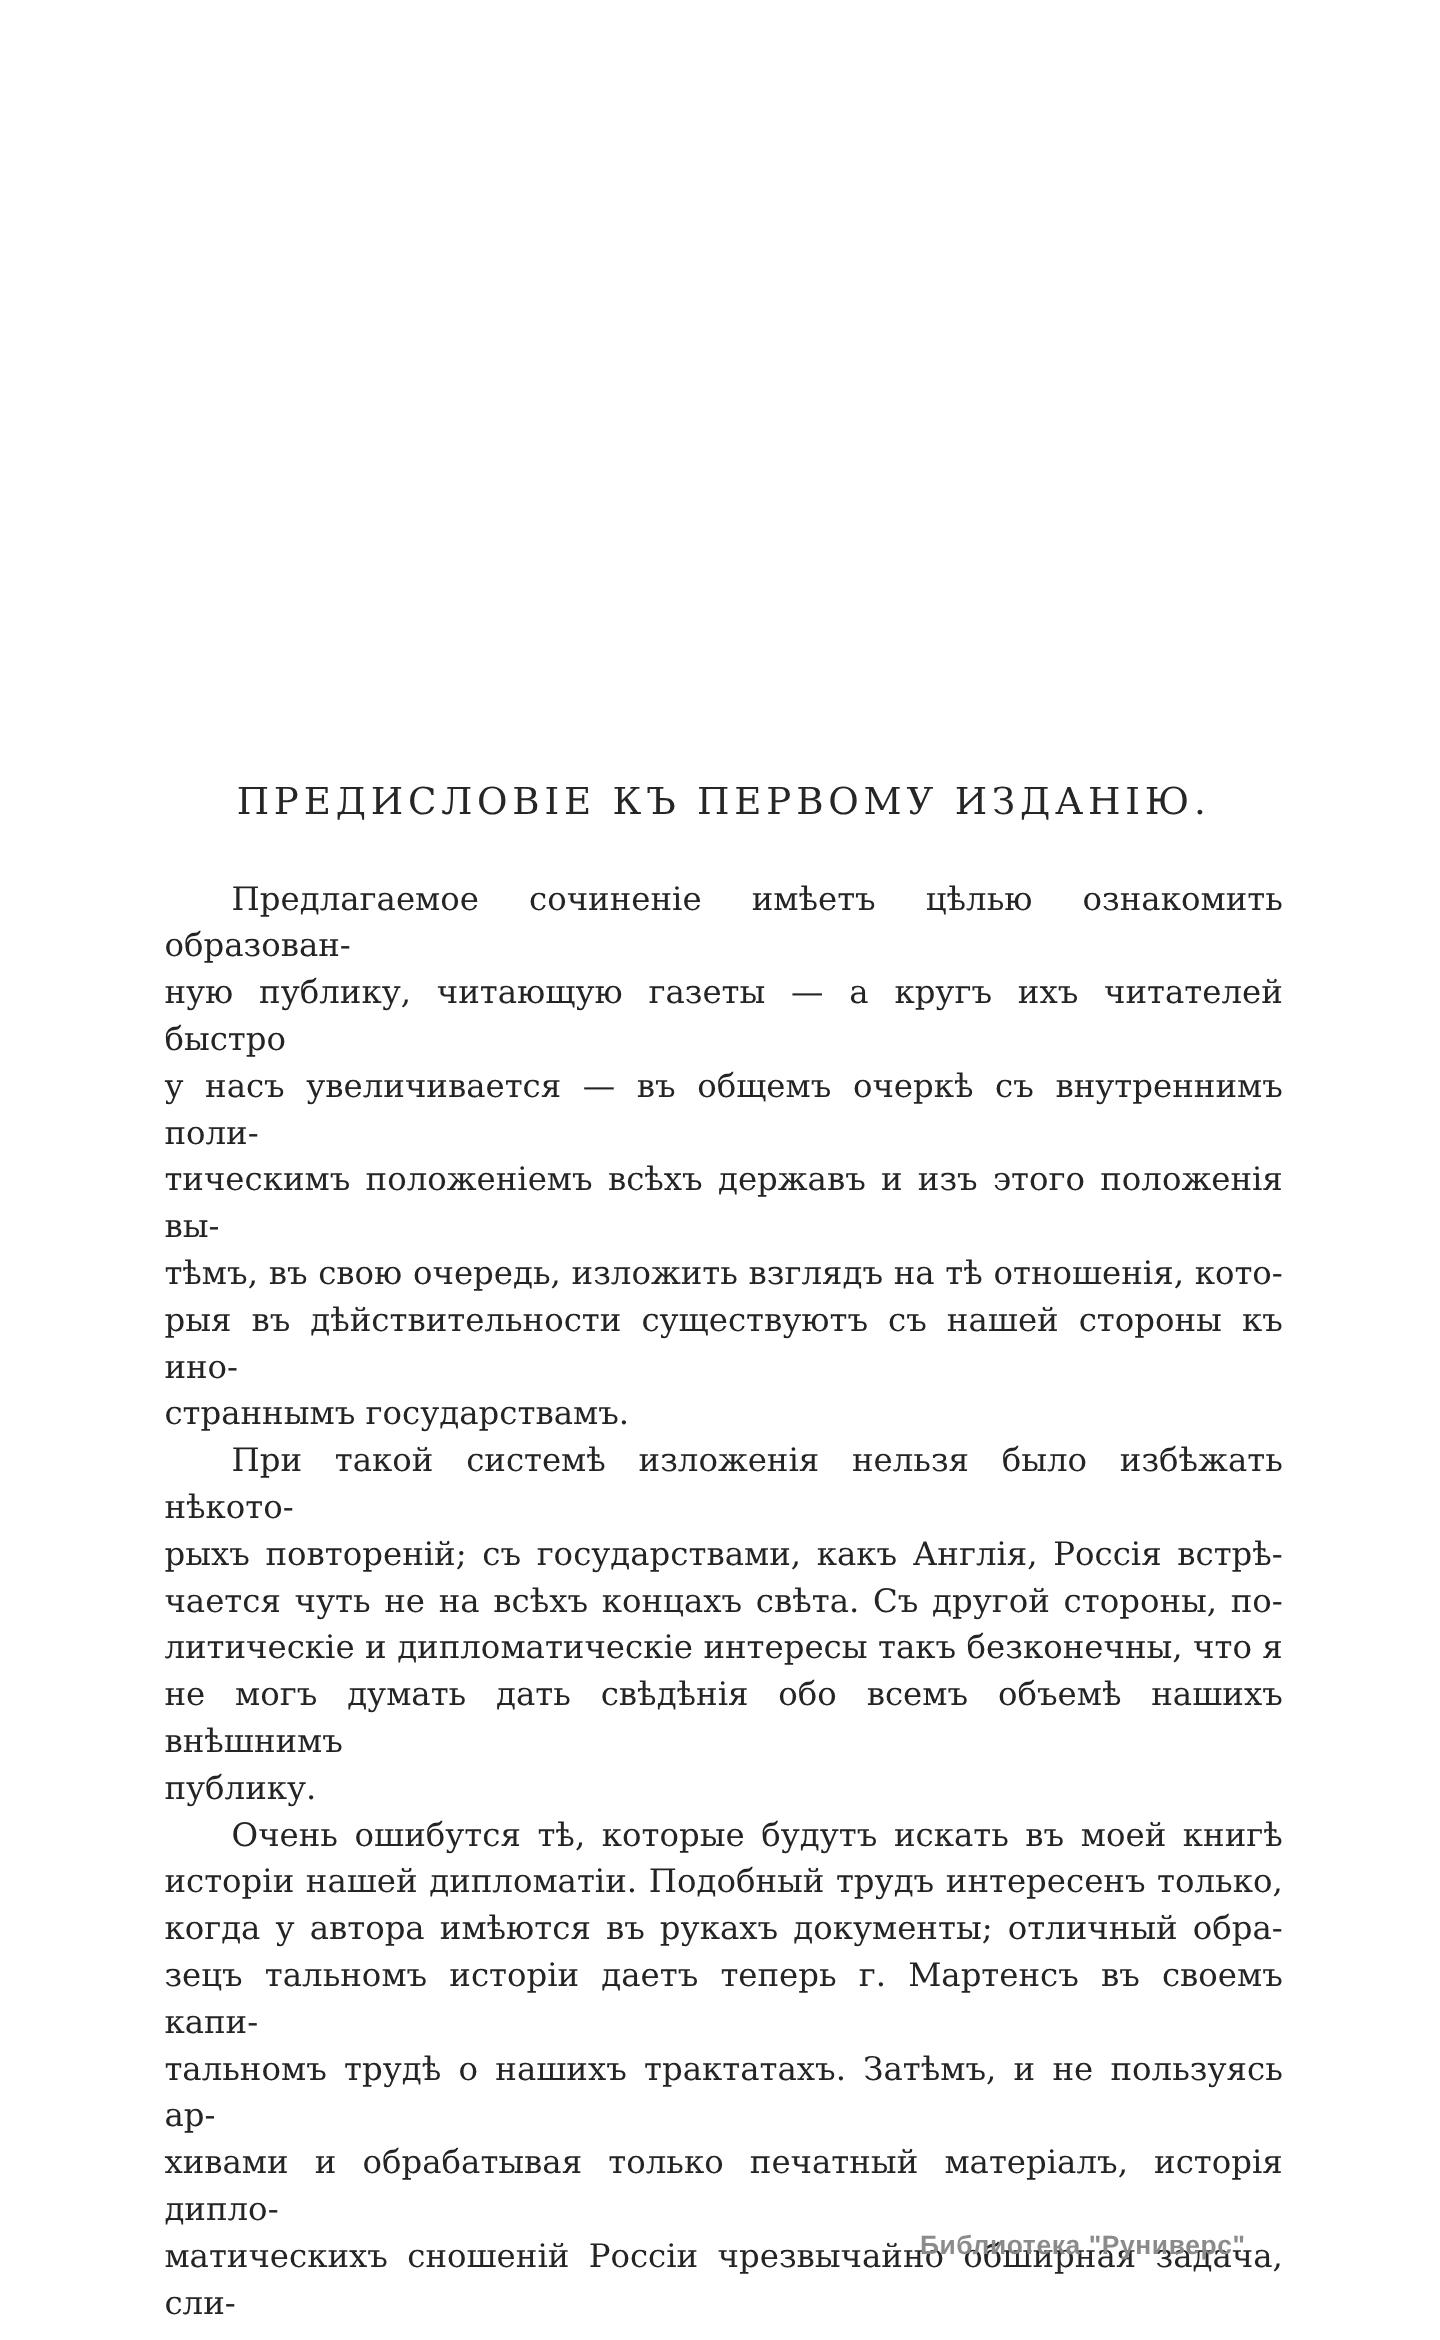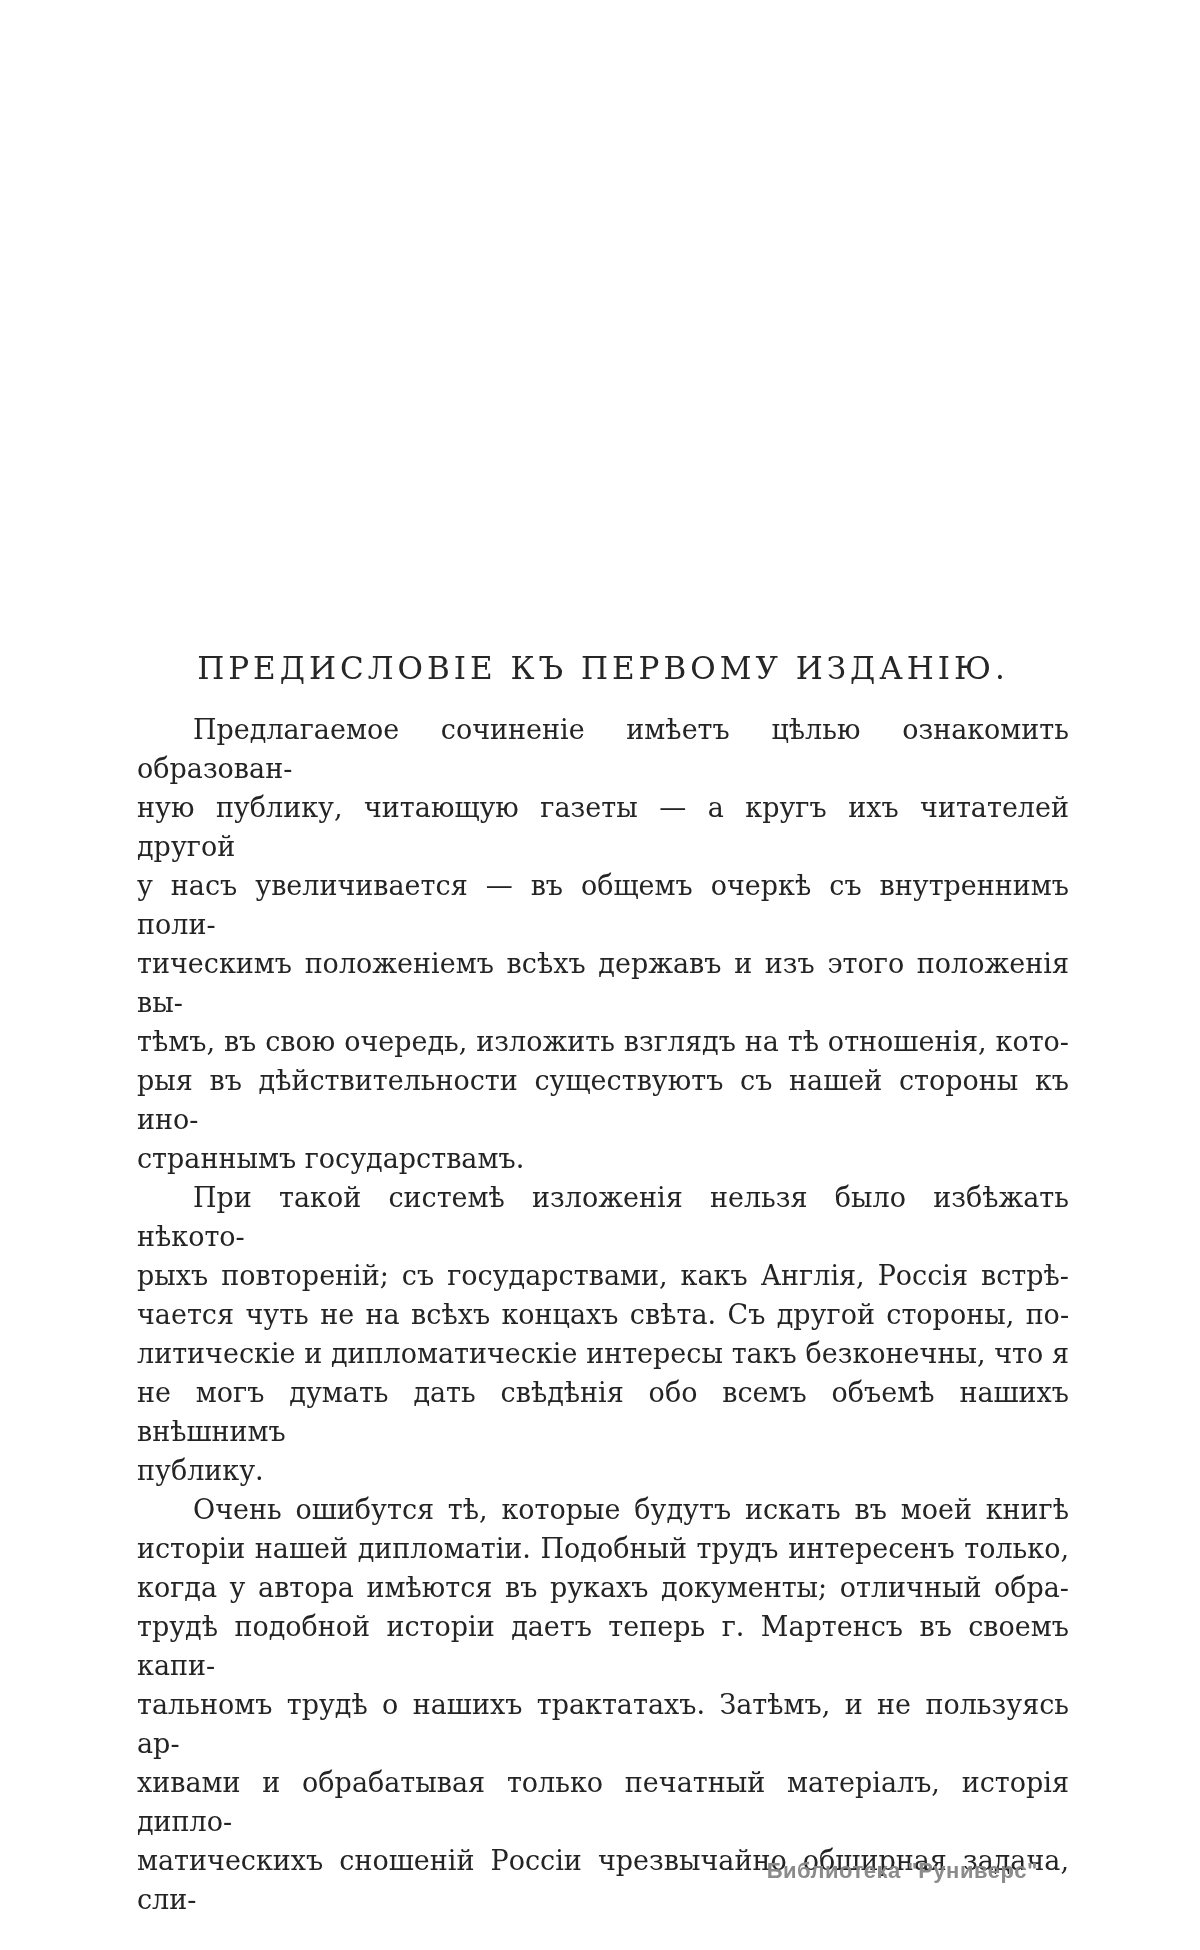--- a/index.html
+++ b/index.html
@@ -25,21 +25,21 @@
     left: 137px;
     top: 650px;
     width: 932px;
   }
   .title {
     text-align: center;
     font-size: 31px;
     font-weight: 400;
     letter-spacing: 4px;
     color: #262626;
-    margin: 0 0 24px 0;
+    margin: 0 0 44px 0;
     white-space: nowrap;
   }
   .paragraph {
     margin: 0;
   }
   .line {
     font-size: 27px;
     line-height: 39px;
     color: #242424;
     text-align: justify;
@@ -66,40 +66,40 @@
 </style>
 </head>
 <body>
 
 <div class="page">
   <div class="content">
     <h1 class="title">ПРЕДИСЛОВІЕ КЪ ПЕРВОМУ ИЗДАНІЮ.</h1>
     <div id="paragraphs">
         <div class="paragraph">
           <div class="line first">Предлагаемое сочиненіе имѣетъ цѣлью ознакомить образован-</div>
-          <div class="line">ную публику, читающую газеты — а кругъ ихъ читателей другой</div>
+          <div class="line">ную публику, читающую газеты — а кругъ ихъ читателей быстро</div>
           <div class="line">у насъ увеличивается — въ общемъ очеркѣ съ внутреннимъ поли-</div>
           <div class="line">тическимъ положеніемъ всѣхъ державъ и изъ этого положенія вы-</div>
           <div class="line">тѣмъ, въ свою очередь, изложить взглядъ на тѣ отношенія, кото-</div>
           <div class="line">рыя въ дѣйствительности существуютъ съ нашей стороны къ ино-</div>
           <div class="line last">страннымъ государствамъ.</div>
         </div>
         <div class="paragraph">
           <div class="line first">При такой системѣ изложенія нельзя было избѣжать нѣкото-</div>
           <div class="line">рыхъ повтореній; съ государствами, какъ Англія, Россія встрѣ-</div>
           <div class="line">чается чуть не на всѣхъ концахъ свѣта. Съ другой стороны, по-</div>
           <div class="line">литическіе и дипломатическіе интересы такъ безконечны, что я</div>
           <div class="line">не могъ думать дать свѣдѣнія обо всемъ объемѣ нашихъ внѣшнимъ</div>
           <div class="line last">публику.</div>
         </div>
         <div class="paragraph">
           <div class="line first">Очень ошибутся тѣ, которые будутъ искать въ моей книгѣ</div>
           <div class="line">исторіи нашей дипломатіи. Подобный трудъ интересенъ только,</div>
           <div class="line">когда у автора имѣются въ рукахъ документы; отличный обра-</div>
-          <div class="line">трудѣ подобной исторіи даетъ теперь г. Мартенсъ въ своемъ капи-</div>
+          <div class="line">зецъ тальномъ исторіи даетъ теперь г. Мартенсъ въ своемъ капи-</div>
           <div class="line">тальномъ трудѣ о нашихъ трактатахъ. Затѣмъ, и не пользуясь ар-</div>
           <div class="line">хивами и обрабатывая только печатный матеріалъ, исторія дипло-</div>
           <div class="line">матическихъ сношеній Россіи чрезвычайно обширная задача, сли-</div>
         </div>
       </div>
   </div>
   <div class="footer-watermark">Библиотека "Руниверс"</div>
 </div>
 
 </body></html>

